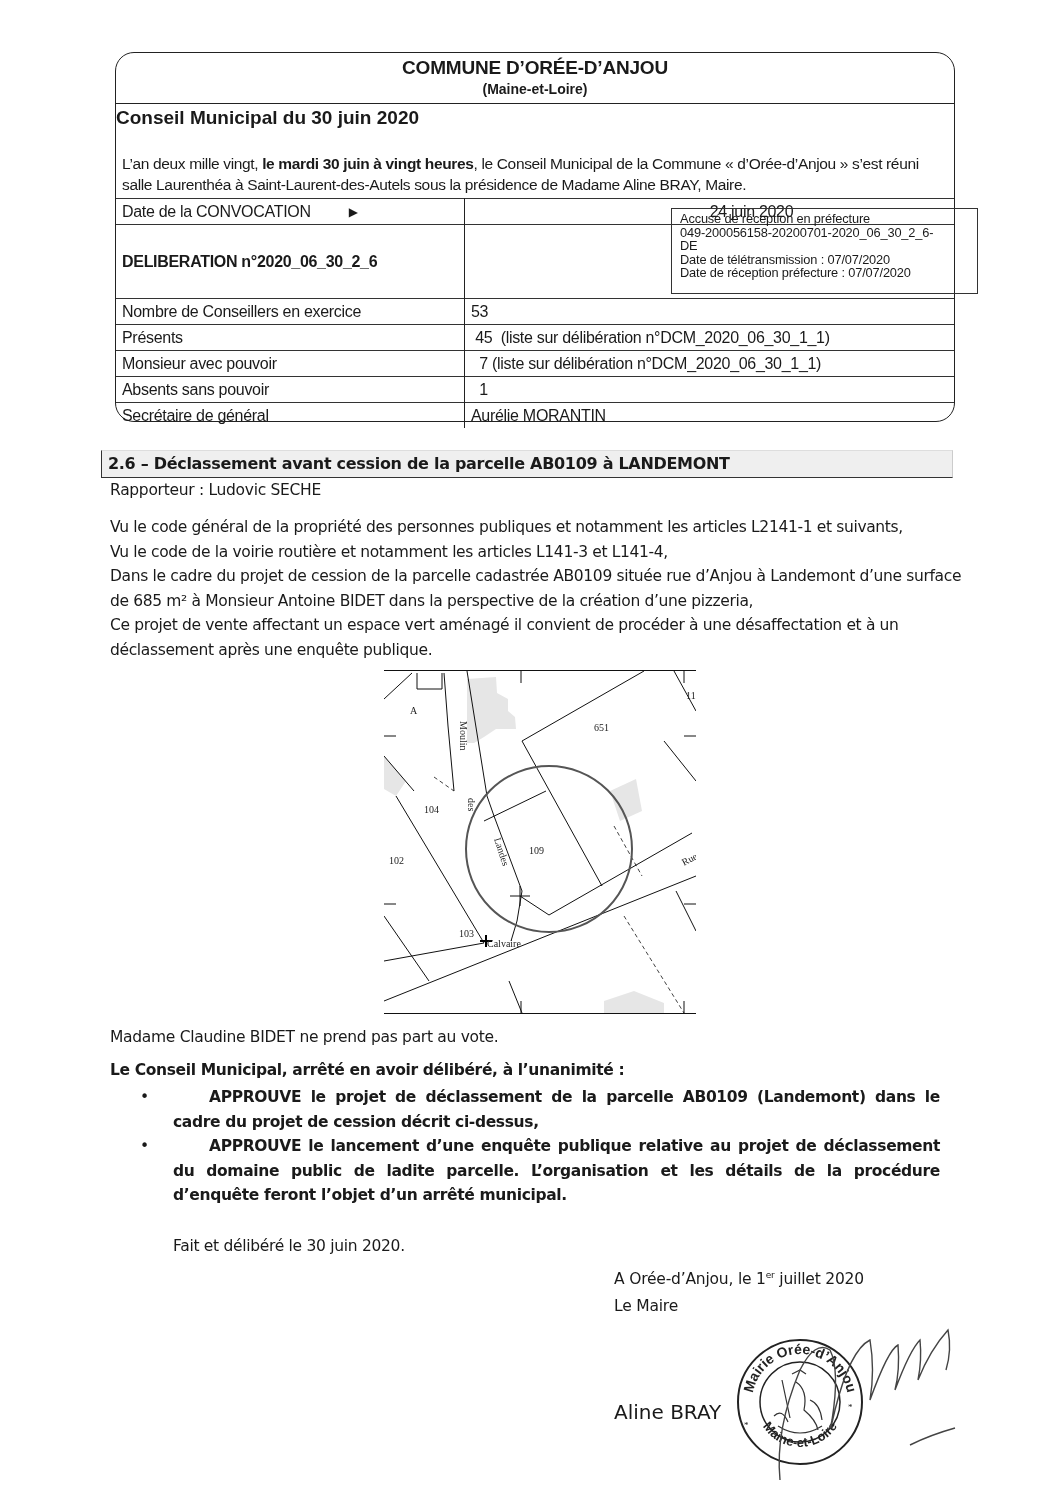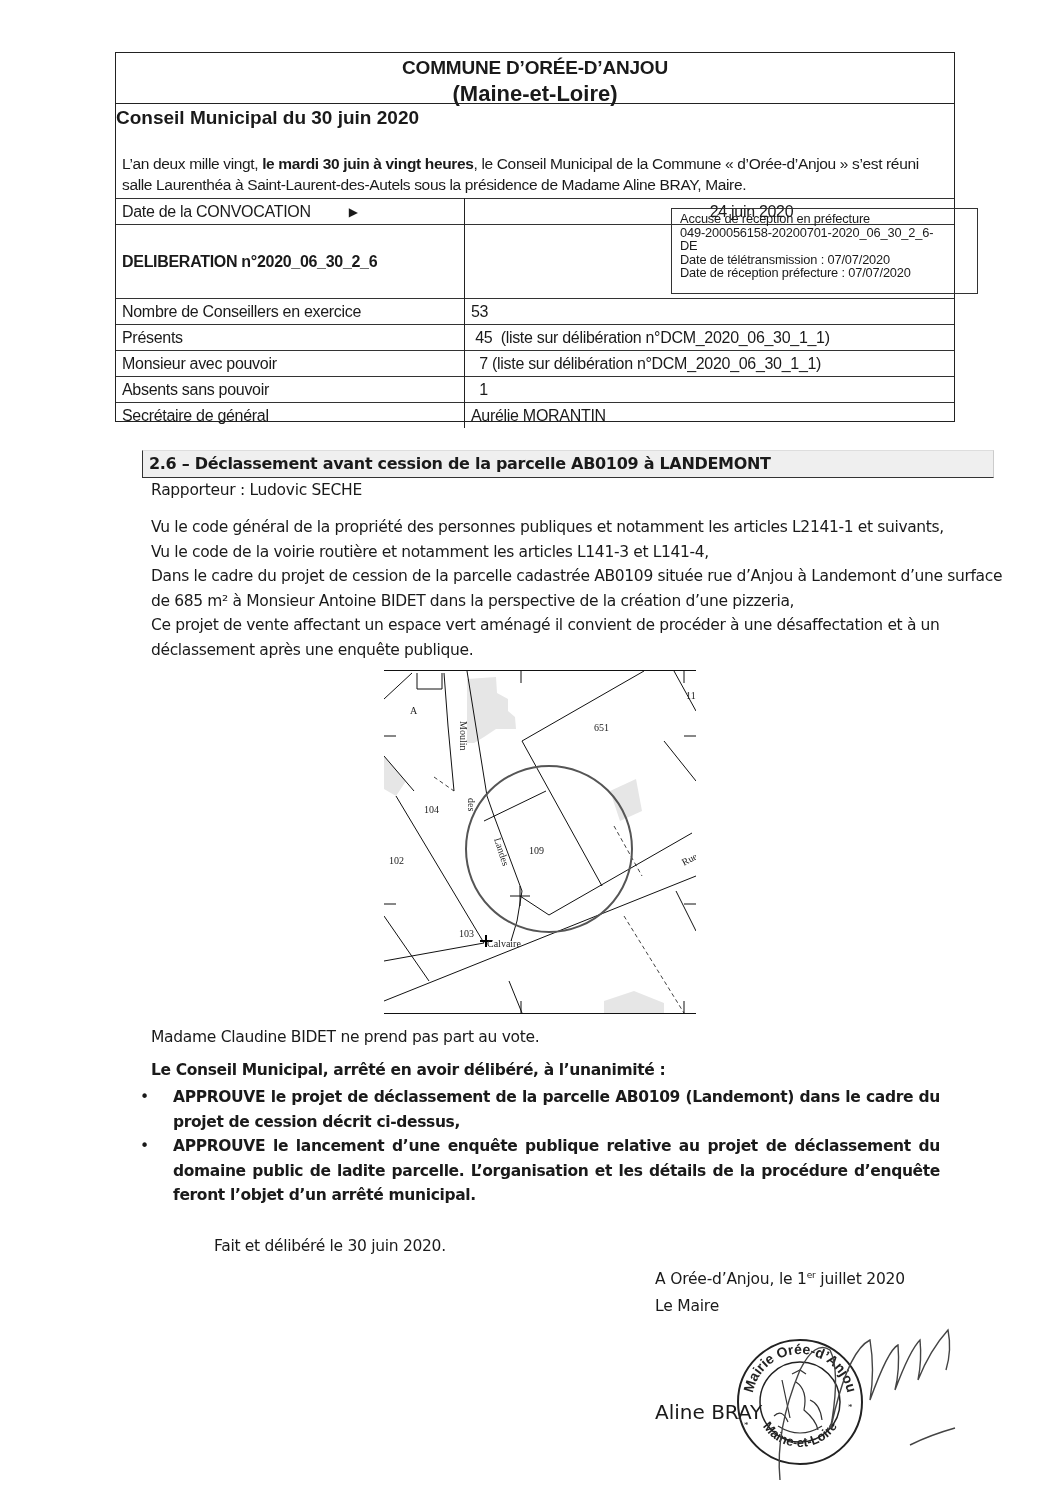--- a/index.html
+++ b/index.html
@@ -1,34 +1,34 @@
 <!DOCTYPE html>
 <html><head>
 <meta charset="utf-8">
 <style>
   html, body { margin: 0; padding: 0; }
   body {
     width: 1058px; height: 1497px; background: #ffffff; position: relative; overflow: hidden;
     color: #1a1a1a;
   }
-  .arial { font-family: "Liberation Sans", sans-serif; }
-  .calibri { font-family: "DejaVu Sans", sans-serif; margin-left: 41px; }
+  .arial { font-family: "Liberation Sans", sans-serif; border-radius: 19px; }
+  .calibri { font-family: "DejaVu Sans", sans-serif; }
 
   
   .hdr {
     position: absolute; left: 115px; top: 52px; width: 840px; height: 370px;
     border: 1.5px solid #222; box-sizing: border-box;
   }
   .hdr .title1 {
     position: absolute; left: 0; right: 0; top: 4px; text-align: center;
     font-weight: bold; font-size: 19px; letter-spacing: -0.2px;
   }
   .hdr .title2 {
     position: absolute; left: 0; right: 0; top: 28px; text-align: center;
-    font-weight: bold; font-size: 22px;
+    font-weight: bold; font-size: 14px;
   }
   .hdr .hline1 { position: absolute; left: 0; right: 0; top: 50px; border-top: 1.5px solid #222; }
   .hdr .title3 {
     position: absolute; left: 0; right: 0; top: 54px; text-align: left;
     font-weight: bold; font-size: 19px;
   }
   .hdr .intro {
     position: absolute; left: 6px; right: 6px; top: 100px; font-size: 15.5px; line-height: 21px;
     letter-spacing: -0.35px;
   }
@@ -77,21 +77,21 @@
   .map svg { position: absolute; left: 0; top: 0; }
 
   .abstain { position: absolute; left: 110px; top: 1028px; font-size: 15.5px; letter-spacing: -0.3px; }
   .decision-intro { position: absolute; left: 110px; top: 1061px; font-size: 15.5px; font-weight: bold; letter-spacing: -0.35px; }
   .decisions {
     position: absolute; left: 140px; top: 1085px; width: 800px; list-style: none; margin: 0; padding: 0;
     font-size: 15.5px; line-height: 24.5px; font-weight: bold; letter-spacing: -0.35px;
   }
   .decisions li { position: relative; padding-left: 33px; margin-bottom: 0; text-align: justify; }
   .decisions li .bullet { position: absolute; left: 0; top: 0; font-weight: normal; }
-  .decisions li .verb { font-weight: bold; }
+  .decisions li .verb { font-weight: bold; margin-left: 36px; }
   .decisions li .rest { font-weight: bold; margin-top: 13px; }
 
   .done { position: absolute; left: 173px; top: 1237px; font-size: 15.5px; letter-spacing: -0.3px; }
 
   .sig-block { position: absolute; left: 614px; top: 1262px; font-size: 15.5px; line-height: 27px; letter-spacing: -0.2px; }
   .sig-block .l1 { padding-left: 34px; }
   .sig-block sup { font-size: 9px; }
   .mayor-name { position: absolute; left: 614px; top: 1400px; font-size: 20px; }
 
   .seal { position: absolute; left: 730px; top: 1330px; width: 140px; height: 140px; }

